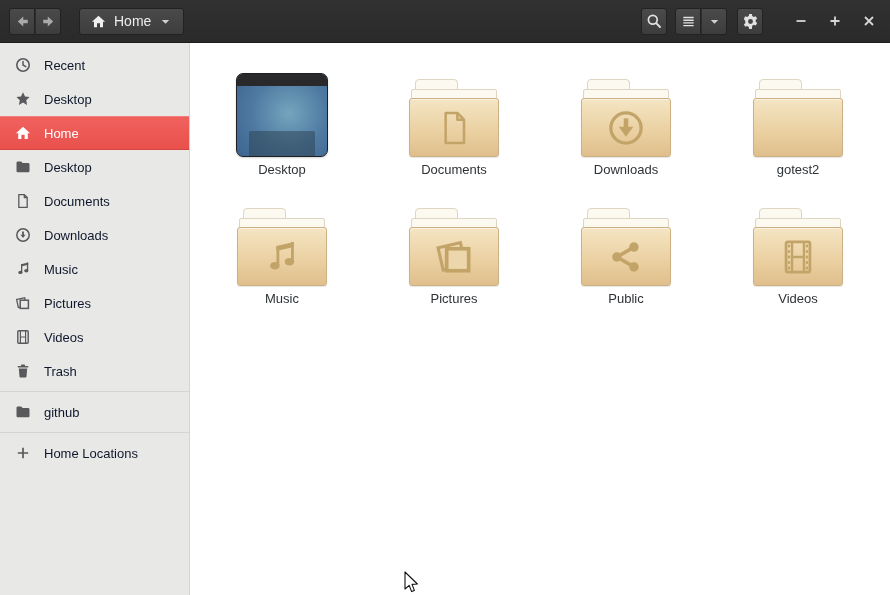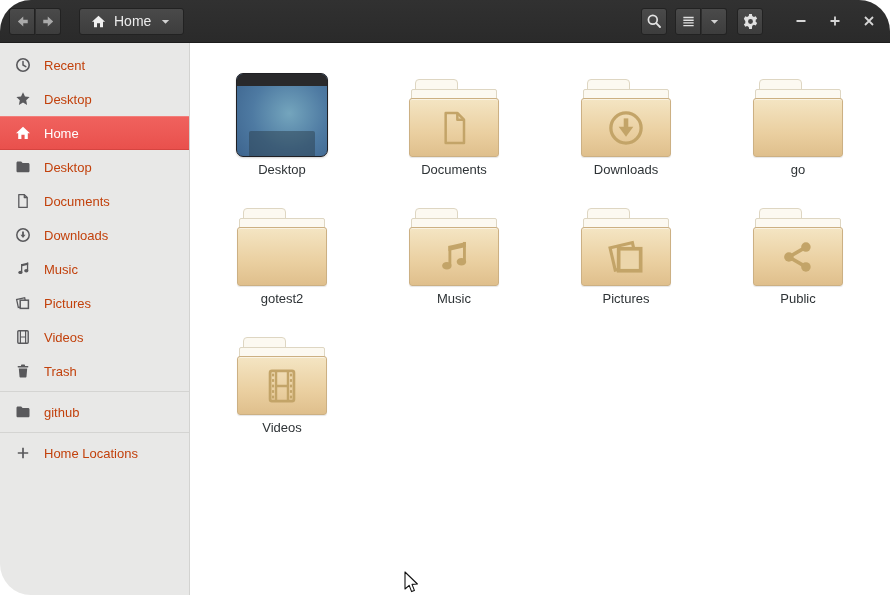--- a/index.html
+++ b/index.html
@@ -1,20 +1,20 @@
 <!DOCTYPE html>
 <html><head>
 <meta charset="utf-8">
 <style>
   * { margin:0; padding:0; box-sizing:border-box; }
   html,body { width:890px; height:595px; overflow:hidden; background:#fff; }
   .window {
     position:relative; width:890px; height:595px; overflow:hidden;
     font-family:"Liberation Sans","DejaVu Sans",sans-serif; background:#fff;
-    -webkit-user-select:none; user-select:none;border-radius:31px;
+    -webkit-user-select:none; user-select:none;
   }
 
   
   .headerbar {
     position:absolute; top:0; left:0; right:0; height:43px;
     background:linear-gradient(#313131,#2a2a2a);
     border-bottom:1px solid #1d1d1d;
     display:flex; align-items:center; padding:0 9px;
   }
   .hbtn {
@@ -42,21 +42,21 @@
 
   
   .body { position:absolute; top:43px; bottom:0; left:0; right:0; display:flex; }
 
   .sidebar {
     width:190px; flex:none; background:#e8e8e7;
     border-right:1px solid #d3d3d1; padding-top:5px;
   }
   .side-item {
     height:34px; display:flex; align-items:center;
-    padding-left:15px; gap:13px; font-size:13px; color:#c2410c; cursor:default;
+    padding-left:15px; gap:13px; font-size:13px; color:#0f172a; cursor:default;
   }
   .side-item .sicon { width:16px; height:16px; color:#59595c; flex:none; }
   .side-item.selected {
     background:linear-gradient(#f0625e,#e9504c);
     color:#fff;
     box-shadow: inset 0 1px 0 rgba(255,255,255,.18), inset 0 -1px 0 #d64440;
   }
   .side-item.selected .sicon { color:#fff; }
   .side-sep { height:1px; background:#d4d4d2; margin:3px 0; }
 
@@ -352,30 +352,20 @@
                     <svg viewBox="0 0 48 48" width="44" height="44">
                       <circle cx="24" cy="24" r="16.5" fill="none" stroke="currentColor" stroke-width="3.6"></circle>
                       <path d="M24 13.5 V24" stroke="currentColor" stroke-width="5" fill="none"></path>
                       <path d="M16 22.5 L24 33.5 32 22.5 Z" fill="currentColor"></path>
                     </svg>
                   </span>
                 </div>
               </div>
             </div>
             <div class="fname">Downloads</div>
-          </div>
-          <div class="fitem">
-            <div class="icon-box">
-              <div class="folder">
-                <div class="tab"></div>
-                <div class="backp"></div>
-                <div class="front"></div>
-              </div>
-            </div>
-            <div class="fname">go</div>
           </div>
           <div class="fitem">
             <div class="icon-box">
               <div class="folder">
                 <div class="tab"></div>
                 <div class="backp"></div>
                 <div class="front"></div>
               </div>
             </div>
             <div class="fname">gotest2</div>

